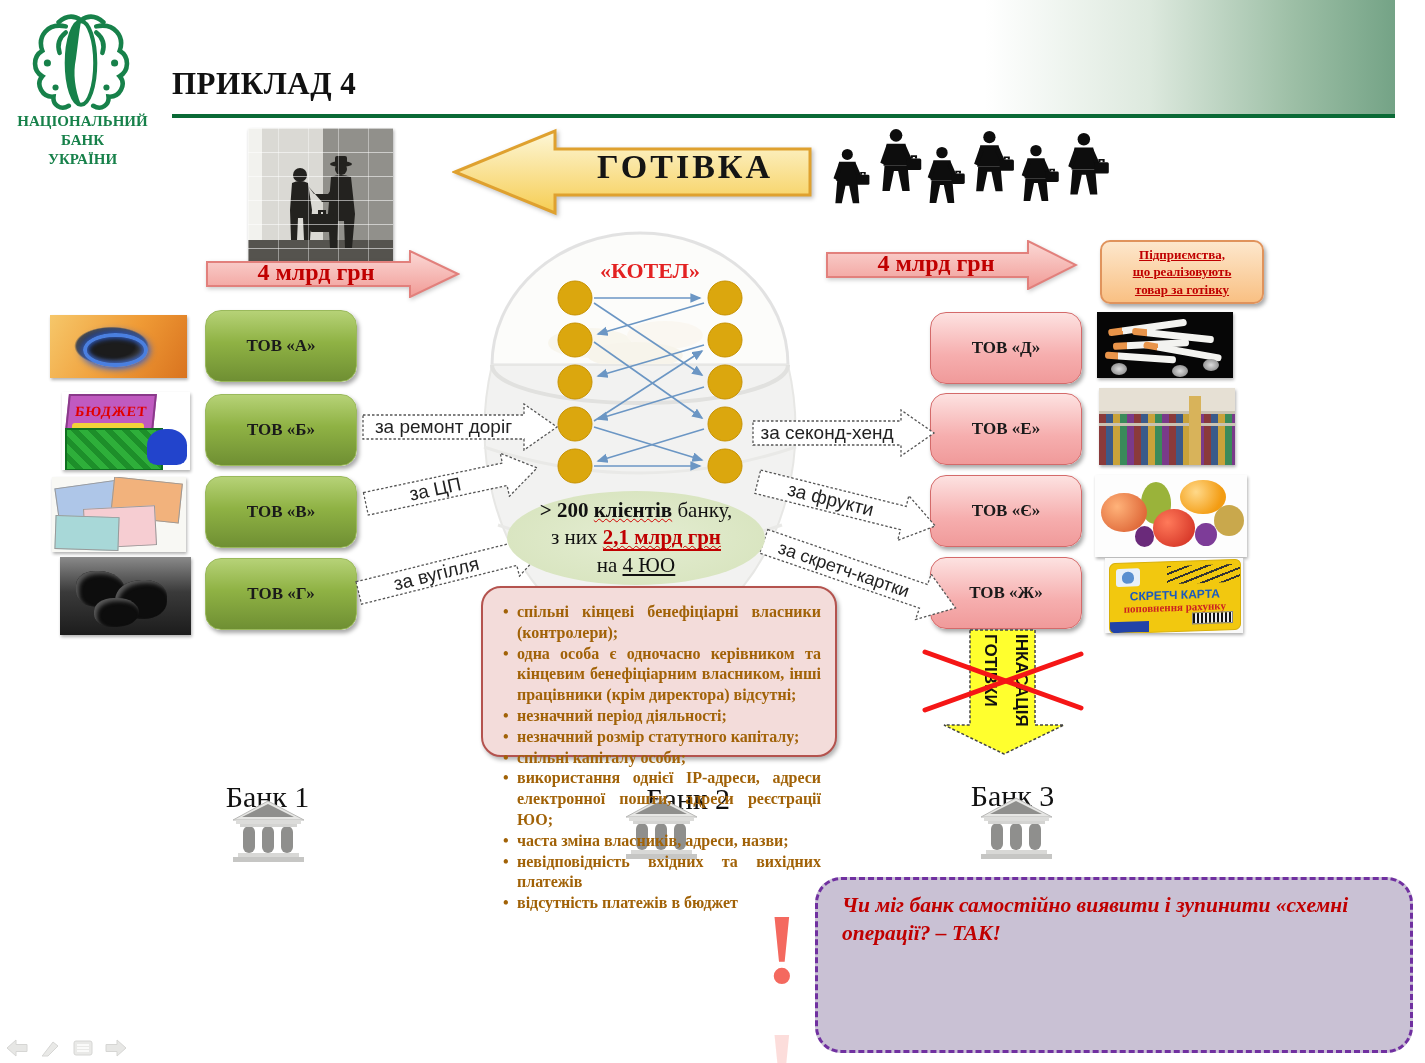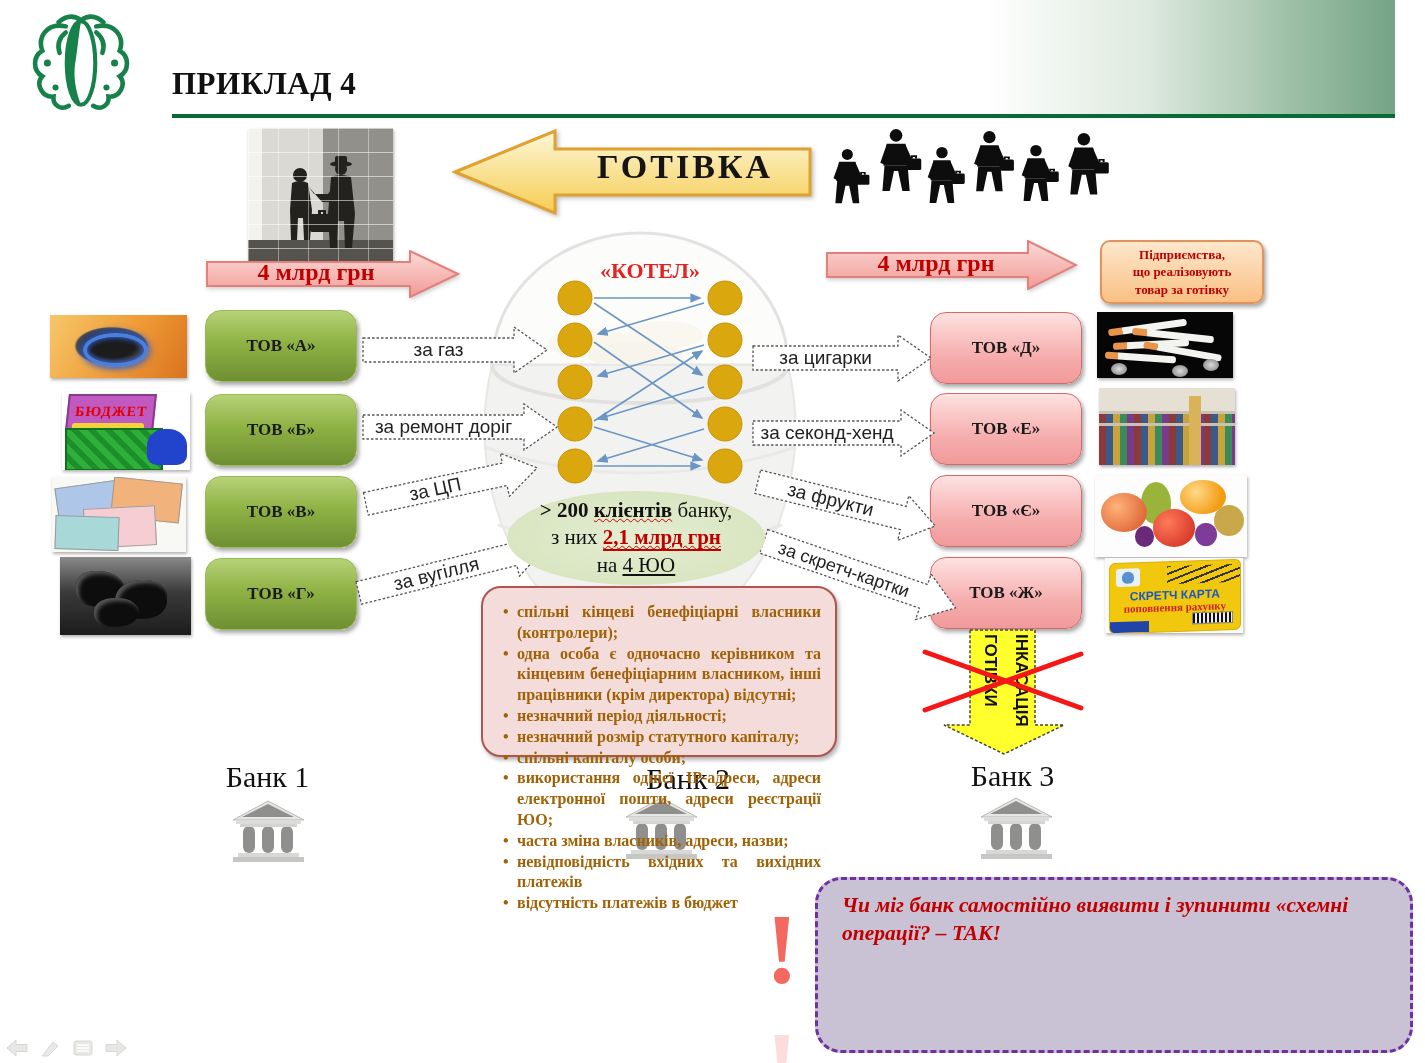--- a/index.html
+++ b/index.html
@@ -31,21 +31,21 @@
   .amt-arrow{filter:drop-shadow(1px 2px 2px rgba(0,0,0,.2));}
   .amt-l{left:206px;top:250px;width:254px;height:48px;}
   .amt-r{left:826px;top:240px;width:252px;height:50px;}
   .amt-label{position:absolute;color:#c00000;font-weight:bold;font-size:24px;text-align:center;}
   .amt-label.l{left:216px;top:259px;width:200px;}
   .amt-label.r{left:836px;top:250px;width:200px;}
   .note-box{left:1100px;top:240px;width:160px;height:60px;border:2px solid #e0935c;border-radius:10px;
     background:linear-gradient(#fde7cc,#f9c083);box-shadow:2px 3px 4px rgba(0,0,0,.35);
     display:flex;flex-direction:column;justify-content:center;text-align:center;
     font-size:13px;font-weight:bold;color:#c00000;line-height:1.35;}
-  .note-box span{display:block;}
+  .note-box span{display:block;text-decoration:underline;}
 
   
   .cauldron{left:470px;top:195px;width:340px;height:475px;opacity:.55;}
   .kotel{left:575px;top:258px;width:150px;text-align:center;color:#e32222;font-weight:bold;font-size:22px;}
   .network{left:540px;top:272px;width:220px;height:216px;}
 
   
   .gbox,.pbox{width:150px;height:70px;border-radius:16px;display:flex;align-items:center;justify-content:center;
     font-size:17px;font-weight:bold;color:#1a1a1a;box-shadow:2px 3px 4px rgba(0,0,0,.35);}
   .gbox{background:linear-gradient(#b6d277,#8fb244 45%,#6f8f33);border:1px solid #9ab95c;}
@@ -133,21 +133,21 @@
   .wavy{text-decoration:underline wavy #d00000 1px;}
   .red-amt{color:#c00000;font-weight:bold;border-bottom:2px solid #c00000;}
   .u{text-decoration:underline;}
   .signs{left:481px;top:586px;width:352px;height:167px;background:#f3dcda;border:2px solid #b4534e;
     border-radius:20px;z-index:5;box-shadow:2px 3px 4px rgba(0,0,0,.3);}
   .signs ul{margin:14px 10px 6px 12px;padding:0 4px 0 22px;list-style:none;font-size:16px;font-weight:600;
     line-height:1.3;color:#a16207;text-align:justify;}
   .signs li::before{content:"•";position:absolute;margin-left:-14px;}
 
   
-  .bank-label{position:absolute;font-size:30px;color:#111;}
+  .bank-label{position:absolute;font-size:30px;color:#111;margin-top:20px;}
   .bl1{left:200px;top:760px;width:135px;text-align:center;}
   .bl2{left:595px;top:762px;width:135px;text-align:right;}
   .bl3{left:945px;top:759px;width:135px;text-align:center;}
   .bank-icon{position:absolute;width:77px;height:66px;}
   .bi1{left:230px;top:798px;} .bi2{left:623px;top:795px;} .bi3{left:978px;top:795px;}
 
   
   .incas{left:942px;top:628px;width:124px;height:128px;z-index:4;}
   .incas-text{position:absolute;left:970px;top:634px;width:66px;height:118px;writing-mode:vertical-rl;
     font-family:"Liberation Sans",sans-serif;font-weight:bold;font-size:17px;color:#111;line-height:1.8;z-index:5;}
@@ -187,20 +187,25 @@
       </g>
       <g fill="#17814a">
         <circle cx="22" cy="52" r="3.5"></circle>
           <circle cx="88" cy="52" r="3.5"></circle>
         <circle cx="30" cy="76" r="3"></circle>
           <circle cx="80" cy="76" r="3"></circle>
       </g>
       <ellipse cx="55" cy="52" rx="14" ry="41" fill="#ffffff" stroke="#17814a" stroke-width="4"></ellipse>
       <path d="M55,11 A14,41 0 0 0 55,93 C49,78 47,62 50,48 C52,34 53,22 55,11 Z" fill="#17814a"></path>
     </svg>
+    <div class="abs logo-text">
+      <div>НАЦІОНАЛЬНИЙ</div>
+      <div>БАНК</div>
+      <div>УКРАЇНИ</div>
+    </div>
   </div>
 
   <div class="abs handshake photo">
     <div class="tiles"></div>
     <svg width="145" height="133" viewBox="0 0 145 133">
       <rect x="0" y="112" width="145" height="21" fill="#55534e"></rect>
       <g fill="#23221f">
         <circle cx="52" cy="47" r="7"></circle>
         <path d="M44,55 Q52,51 60,55 L64,82 L62,112 L56,112 L55,90 L50,90 L49,112 L43,112 L42,82 Z"></path>
         <ellipse cx="93" cy="36" rx="11" ry="3"></ellipse>
@@ -390,49 +395,37 @@
   <div class="abs pbox p2">
       <span>ТОВ «Е»</span>
     </div>
   <div class="abs pbox p3">
       <span>ТОВ «Є»</span>
     </div>
   <div class="abs pbox p4">
       <span>ТОВ «Ж»</span>
     </div>
 
-  <div class="warrow wa1">
-    <svg width="187" height="48">
-        <polygon points="1,12 152,12 152,1 185,24 152,47 152,36 1,36" fill="#fff" stroke="#555" stroke-width="1.3" stroke-dasharray="2.5,2"></polygon>
-      </svg>
-    <span class="lbl">за газ</span>
-  </div>
   <div class="warrow wa2">
     <svg width="197" height="48">
         <polygon points="1,12 162,12 162,1 195,24 162,47 162,36 1,36" fill="#fff" stroke="#555" stroke-width="1.3" stroke-dasharray="2.5,2"></polygon>
       </svg>
     <span class="lbl">за ремонт доріг</span>
   </div>
   <div class="warrow wa3">
     <svg width="178" height="46">
         <polygon points="1,11 143,11 143,1 176,23 143,45 143,34 1,34" fill="#fff" stroke="#555" stroke-width="1.3" stroke-dasharray="2.5,2"></polygon>
       </svg>
     <span class="lbl">за ЦП</span>
   </div>
   <div class="warrow wa4">
     <svg width="196" height="46">
         <polygon points="1,11 161,11 161,1 194,23 161,45 161,34 1,34" fill="#fff" stroke="#555" stroke-width="1.3" stroke-dasharray="2.5,2"></polygon>
       </svg>
     <span class="lbl">за вугілля</span>
-  </div>
-  <div class="warrow wa5">
-    <svg width="181" height="48">
-        <polygon points="1,12 146,12 146,1 179,24 146,47 146,36 1,36" fill="#fff" stroke="#555" stroke-width="1.3" stroke-dasharray="2.5,2"></polygon>
-      </svg>
-    <span class="lbl">за цигарки</span>
   </div>
   <div class="warrow wa6">
     <svg width="184" height="48">
         <polygon points="1,12 149,12 149,1 182,24 149,47 149,36 1,36" fill="#fff" stroke="#555" stroke-width="1.3" stroke-dasharray="2.5,2"></polygon>
       </svg>
     <span class="lbl">за секонд-хенд</span>
   </div>
   <div class="warrow wa7">
     <svg width="186" height="48">
         <polygon points="1,12 151,12 151,1 184,24 151,47 151,36 1,36" fill="#fff" stroke="#555" stroke-width="1.3" stroke-dasharray="2.5,2"></polygon>

